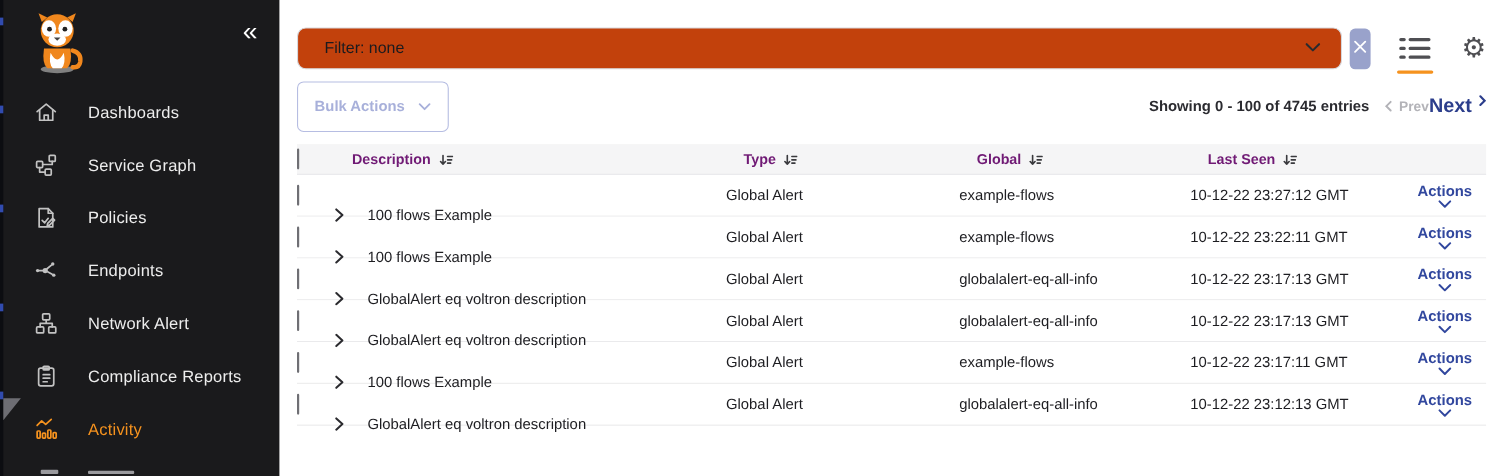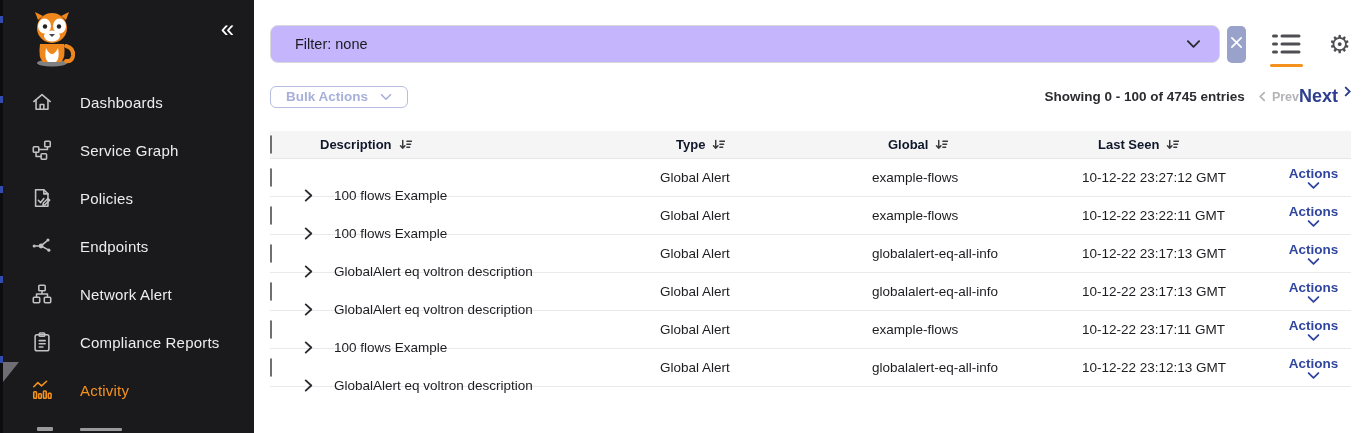--- a/index.html
+++ b/index.html
@@ -29,43 +29,43 @@
   .main { flex:1; display:flex; flex-direction:column; background:#fff; min-width:0; }
   .topbar { height:46px; display:flex; align-items:center; padding:0 16px; border-bottom:1px solid #e3e3e6; }
   .hamburger { width:26px; height:20px; cursor:pointer; margin-right:15px; }
   .page-title { font-size:21px; font-weight:800; color:#16161a; letter-spacing:.2px; flex:1; }
   .topbar-icons { display:flex; align-items:center; gap:13px; }
   .hist { width:27px; height:27px; cursor:pointer; }
   .avatar { width:27px; height:27px; border-radius:50%; cursor:pointer; }
 
   .filter-row { display:flex; align-items:center; margin:25px 16px 0 16px; height:38px; }
   .filter-select { flex:0 0 950px; width:950px; height:38px; border:1px solid #d7d7dc; border-radius:8px;
-                   display:flex; align-items:center; padding:0 18px 0 24px; cursor:pointer; background:#c4b5fd; }
+                   display:flex; align-items:center; padding:0 18px 0 24px; cursor:pointer; background:#c2410c; }
   .filter-value { flex:1; font-size:14.5px; font-weight:500; color:#1b1b1f; }
   .clear-btn { width:37px; height:37px; margin-left:7px; border:none; border-radius:5px; background:#99a2cb;
                display:flex; align-items:center; justify-content:center; cursor:pointer; }
   .view-icons { display:flex; align-items:center; gap:26px; margin-left:24px; }
   .list-toggle { position:relative; width:33px; height:34px; display:flex; align-items:center; justify-content:center; cursor:pointer; }
   .list-toggle .active-bar { position:absolute; left:0; bottom:-6px; width:33px; height:3px; background:#f5921e; border-radius:2px; }
   .gear { font-size:25px; color:#4f4f53; line-height:25px; cursor:pointer; }
 
   .toolbar-row { display:flex; align-items:center; justify-content:space-between; margin:19px 16px 0 16px; height:29px; }
-  .bulk-btn { display:flex; align-items:center; gap:12px; height:22px; padding:0 15px; background:#fff;
+  .bulk-btn { display:flex; align-items:center; gap:12px; height:46px; padding:0 15px; background:#fff;
               border:1px solid #b6bde2; border-radius:6px; color:#a8b0da; font-size:13.5px; font-weight:600; cursor:default; }
   .paging { display:flex; align-items:center; gap:14px; }
   .showing { font-size:13.5px; font-weight:600; color:#2b2b30; }
   .pager { display:flex; align-items:center; }
   .prev { display:flex; align-items:center; gap:6px; color:#b3b3b8; font-size:12.5px; font-weight:700; cursor:default; }
   .next { display:flex; align-items:flex-start; gap:6px; color:#2c3e8c; font-size:18px; font-weight:800; cursor:pointer; }
 
   
   .table { margin:20px 16px 0 16px; }
   .tr { display:grid; grid-template-columns:34px 356px 212px 210px 196px 1fr; align-items:center; }
   .thead { height:28px; background:#f5f5f6; border-bottom:1px solid #e7e7ea; }
-  .th { display:flex; align-items:center; gap:7px; font-size:13px; font-weight:700; color:#0f172a; cursor:pointer;padding-left:16px; }
+  .th { display:flex; align-items:flex-end; gap:7px; font-size:13px; font-weight:700; color:#701a75; cursor:pointer;padding-left:16px; }
   .row { height:38px; background:#fff; border-bottom:1px solid #eaeaec; }
   .cell { font-size:13.5px; font-weight:500; color:#1d1d21; white-space:nowrap; overflow:hidden; }
   .desc-cell { display:flex; align-items:center; gap:21px;margin-top:35px; }
   .expander { display:flex; align-items:center; cursor:pointer; }
   .checkbox { width:16px; height:16px; border:1.6px solid #6f6f74; border-radius:3px; background:#fff; cursor:pointer; }
   .actions-cell { display:flex; align-items:center; justify-content:flex-end; padding-right:2px;flex-direction:column; }
   .actions-link { color:#31479e; font-size:13.5px; font-weight:700; cursor:pointer; }
 </style>
 </head>
 <body>

